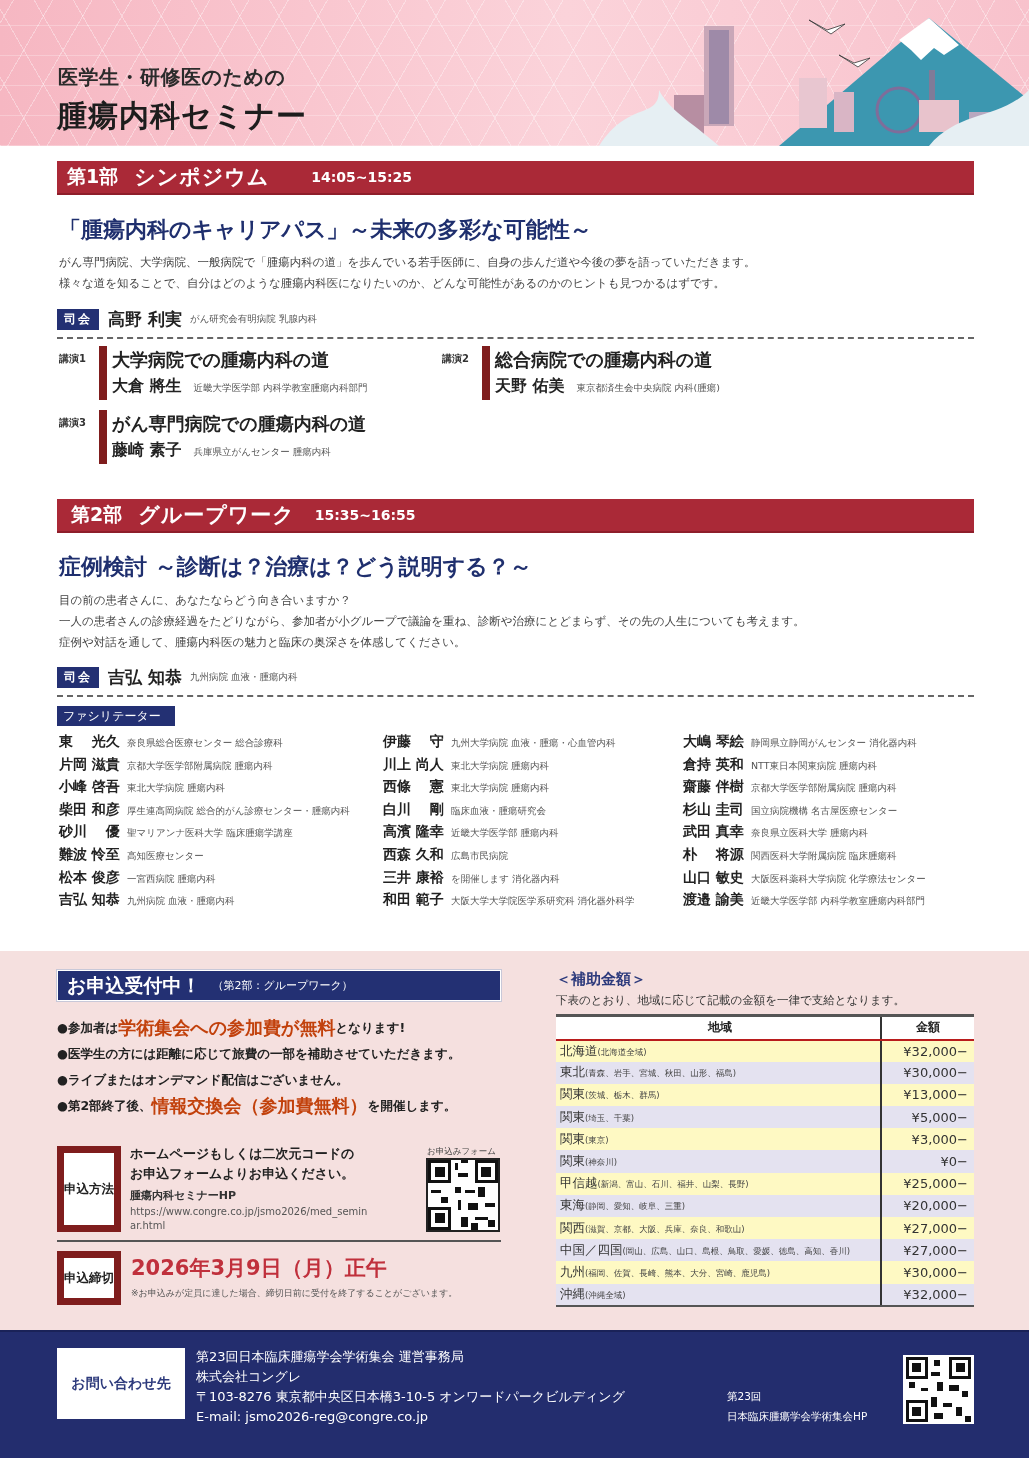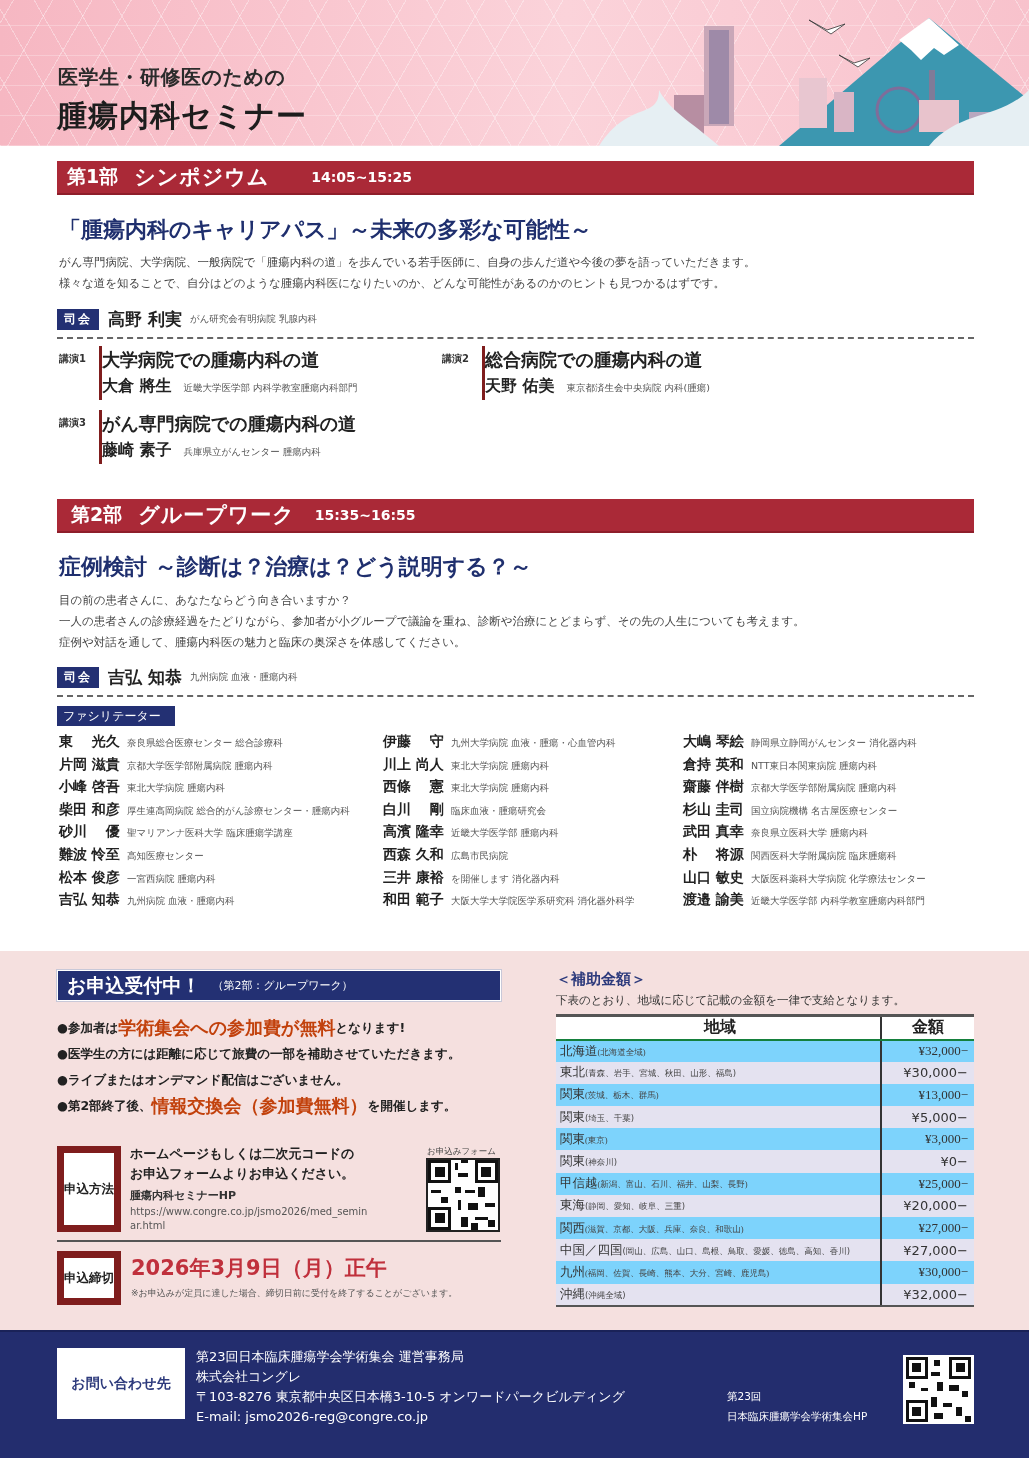--- a/index.html
+++ b/index.html
@@ -49,21 +49,21 @@
     background: #233073; color: #fff; font-size: 12px; font-weight: bold; padding: 2px 7px;
     height: 21px; display: flex; align-items: center; letter-spacing: 2px; margin-right: 9px;
   }
   .chair .name { font-size: 17px; font-weight: bold; color: #222; margin-right: 8px; }
   .chair .aff { font-size: 9.5px; color: #555; }
 
   .dash { position: absolute; left: 57px; width: 917px; border-top: 2px dashed #666; }
 
   .lecture { position: absolute; display: flex; }
   .lecture .lno { font-size: 10px; font-weight: bold; color: #333; width: 40px; padding-top: 6px; }
-  .lecture .lbody { border-left: 3px solid #7f1d1d; }
+  .lecture .lbody { border-left: 8px solid #7f1d1d; padding-left: 5px; }
   .lecture .ltitle { font-size: 18px; font-weight: bold; color: #222; line-height: 28px; }
   .lecture .lspk { display: flex; align-items: baseline; line-height: 24px; }
   .lecture .lname { font-size: 16px; font-weight: bold; color: #222; margin-right: 12px; }
   .lecture .laff { font-size: 9.5px; color: #555; }
 
   .fac-tag {
     position: absolute; left: 57px; top: 706px; background: #233073; color: #fff;
     font-size: 12px; padding: 2px 6px; height: 20px; width: 118px; display: flex; align-items: center;
   }
   .fac-col { position: absolute; top: 733px; }
@@ -101,26 +101,26 @@
   .qr { position: absolute; background: #fff; border: 2px solid #222; }
   .qr-form { left: 426px; top: 1158px; width: 74px; height: 74px; }
   .sep-line { position: absolute; left: 57px; top: 1240px; width: 444px; border-top: 2px solid #555; }
   .deadline-date { position: absolute; left: 131px; top: 1254px; font-size: 21px; font-weight: bold; color: #c0303c; }
   .deadline-note { position: absolute; left: 131px; top: 1287px; font-size: 9px; color: #555; }
 
   
   .subsidy-title { position: absolute; left: 556px; top: 970px; font-size: 15px; font-weight: bold; color: #2d3a7c; }
   .subsidy-desc { position: absolute; left: 556px; top: 993px; font-size: 11.5px; color: #333; }
   .sub-table { position: absolute; left: 556px; top: 1014px; width: 418px; border-collapse: collapse; }
-  .sub-table th { background: #fff; font-size: 16px; color: #222; height: 24px; border-top: 3px solid #555; border-bottom: 2px solid #15803d; }
+  .sub-table th { background: #fff; font-size: 12px; color: #222; height: 24px; border-top: 3px solid #555; border-bottom: 2px solid #b91c1c; }
   .sub-table td { height: 22.2px; font-size: 12px; color: #333; }
   .sub-table .c-region { padding-left: 4px; width: 325px; border-right: 2px solid #333; }
   .sub-table .c-amt { text-align: right; padding-right: 6px; font-size: 13px; }
   .sub-table th.c-region { border-right: 2px solid #333; }
-  .sub-table tr.odd td { background: #7dd3fc; font-family: Liberation Serif, serif; }
+  .sub-table tr.odd td { background: #fef9c3; }
   .sub-table tr.even td { background: #e4e2f0; }
   .sub-table .rn { font-size: 12.5px; }
   .sub-table .rp { font-size: 8.5px; color: #444; }
   .sub-table tbody tr:last-child td { border-bottom: 2px solid #555; }
 
   
   .footer { position: absolute; left: 0; top: 1330px; width: 1029px; height: 128px; background: #232d6e; border-top: 2px solid #1a2258; }
   .contact-box {
     position: absolute; left: 57px; top: 1348px; width: 128px; height: 71px; background: #fff;
     display: flex; align-items: center; justify-content: center; font-size: 14px; font-weight: bold; color: #2d3a7c;

